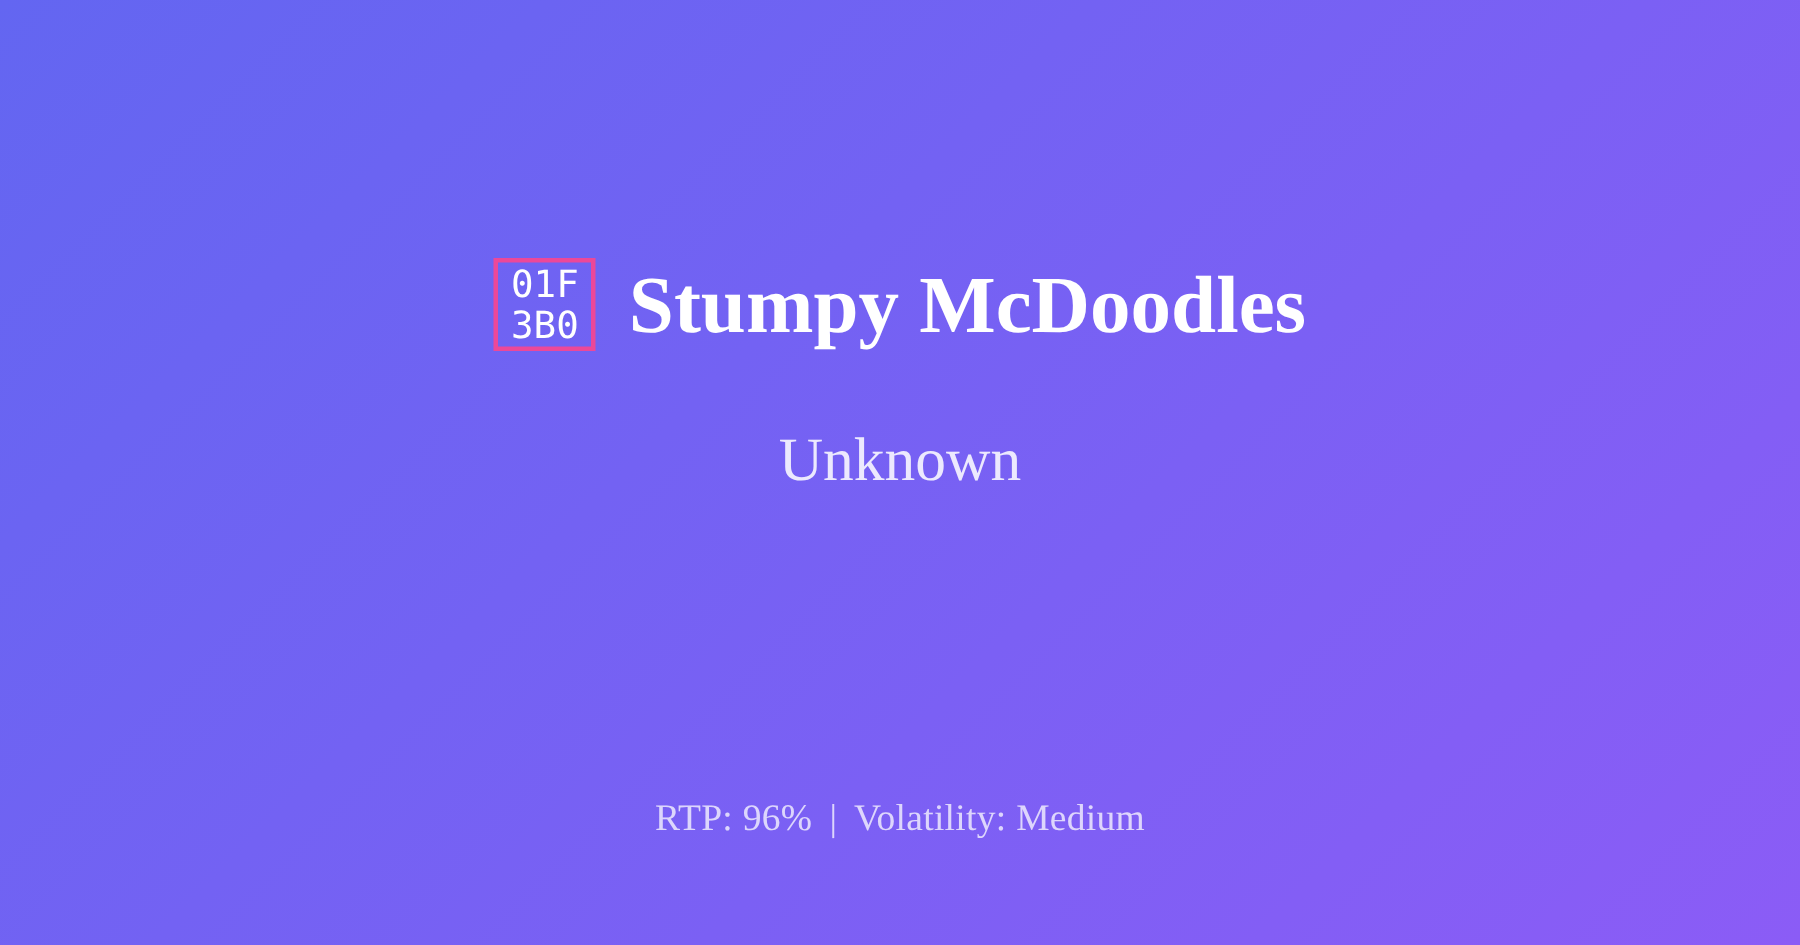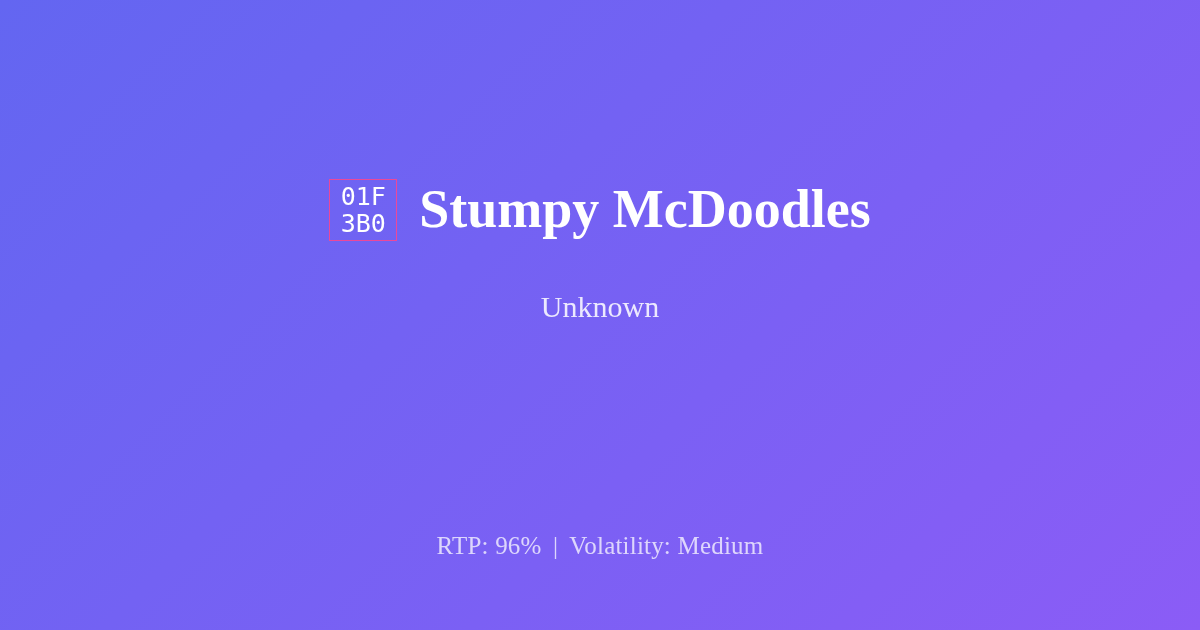--- a/index.html
+++ b/index.html
@@ -40,21 +40,21 @@
   }
 
   
   .tofu-glyph {
     display: inline-flex;
     flex-direction: column;
     align-items: center;
     justify-content: center;
     width: 68px;
     height: 62px;
-    border: 1px solid #ec4899;
+    border: 3px solid #ec4899;
     flex: 0 0 auto;
     line-height: 1;
     padding: 1px 0 0 0;
   }
 
   .tofu-glyph span {
     font-family: "DejaVu Sans Mono", "Liberation Mono", monospace;
     font-size: 25px;
     font-weight: 400;
     color: #ffffff;
@@ -68,21 +68,21 @@
     font-size: 54px;
     font-weight: 700;
     color: #ffffff;
     line-height: 1.05;
     white-space: nowrap;
     letter-spacing: 0px;
   }
 
   .game-subtitle {
     font-family: "Liberation Serif", "DejaVu Serif", serif;
-    font-size: 30px;
+    font-size: 41px;
     font-weight: 400;
     color: rgba(255, 255, 255, 0.86);
     line-height: 1.2;
     margin-top: 48px;
     white-space: nowrap;
   }
 
   
   .card-footer {
     width: 100%;

